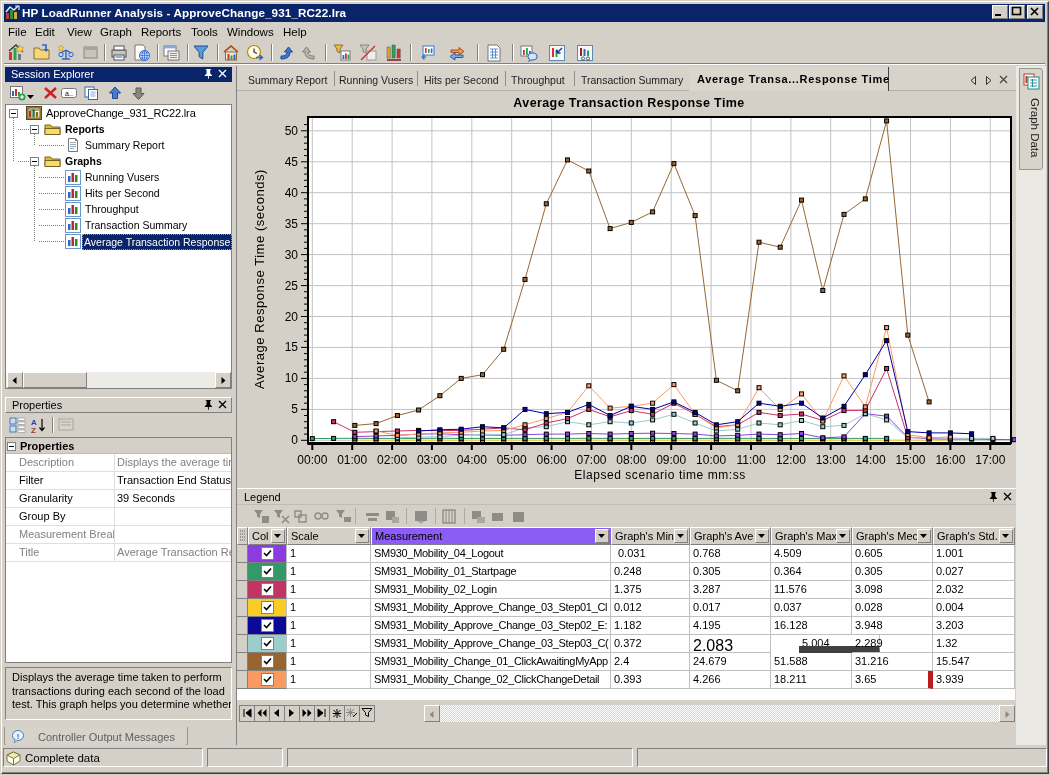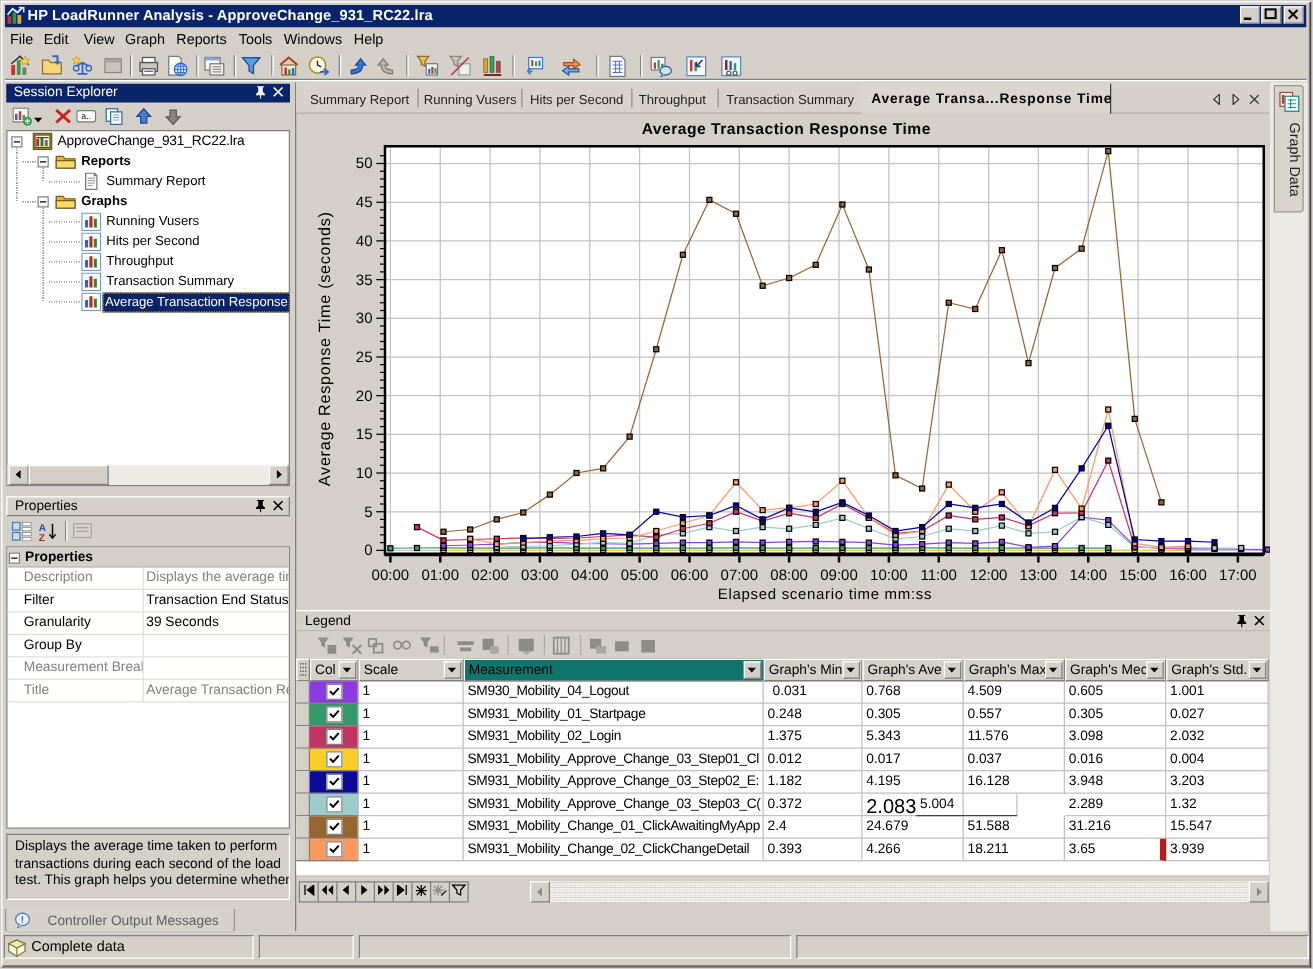--- a/index.html
+++ b/index.html
@@ -838,21 +838,21 @@
     </svg>
   </div>
 <div class="abs bevel-out" style="left:287px;top:527px;width:84px;height:18px;background:#D4D0C8;overflow:hidden">
     <div class="abs" style="left:3px;top:2px;font-size:11px;white-space:nowrap">Scale</div>
   </div>
 <div class="abs bevel-out" style="left:355px;top:529px;width:14px;height:14px;background:#D4D0C8">
     <svg width="8" height="5" viewBox="0 0 8 5" style="position:absolute;left:2px;top:4px">
       <path d="M0 0 L7 0 L3.5 4 Z" fill="#000"></path>
     </svg>
   </div>
-<div class="abs bevel-out" style="left:371px;top:527px;width:260px;height:18px;background:#0f766e;overflow:hidden">
+<div class="abs bevel-out" style="left:371px;top:527px;width:260px;height:18px;background:#8b5cf6;overflow:hidden">
     <div class="abs" style="left:3px;top:2px;font-size:11px;white-space:nowrap">Measurement</div>
   </div>
 <div class="abs bevel-out" style="left:595px;top:529px;width:14px;height:14px;background:#D4D0C8">
     <svg width="8" height="5" viewBox="0 0 8 5" style="position:absolute;left:2px;top:4px">
       <path d="M0 0 L7 0 L3.5 4 Z" fill="#000"></path>
     </svg>
   </div>
 <div class="abs bevel-out" style="left:611px;top:527px;width:79px;height:18px;background:#D4D0C8;overflow:hidden">
     <div class="abs" style="left:3px;top:2px;font-size:11px;white-space:nowrap">Graph's Mini</div>
   </div>
@@ -935,21 +935,21 @@
 <div class="abs" style="left:371px;top:563px;width:240px;height:18px;border-right:1px solid #c0c0c0;border-bottom:1px solid #c0c0c0;overflow:hidden">
     <div class="abs" style="left:3px;top:2px;font-size:11px;letter-spacing:-0.3px;white-space:nowrap">SM931_Mobility_01_Startpage</div>
   </div>
 <div class="abs" style="left:611px;top:563px;width:79px;height:18px;border-right:1px solid #c0c0c0;border-bottom:1px solid #c0c0c0;overflow:hidden">
     <div class="abs" style="left:3px;top:2px;font-size:11px;white-space:nowrap">0.248</div>
   </div>
 <div class="abs" style="left:690px;top:563px;width:81px;height:18px;border-right:1px solid #c0c0c0;border-bottom:1px solid #c0c0c0;overflow:hidden">
     <div class="abs" style="left:3px;top:2px;font-size:11px;white-space:nowrap">0.305</div>
   </div>
 <div class="abs" style="left:771px;top:563px;width:81px;height:18px;border-right:1px solid #c0c0c0;border-bottom:1px solid #c0c0c0;overflow:hidden">
-    <div class="abs" style="left:3px;top:2px;font-size:11px;white-space:nowrap">0.557</div>
+    <div class="abs" style="left:3px;top:2px;font-size:11px;white-space:nowrap">0.364</div>
   </div>
 <div class="abs" style="left:852px;top:563px;width:81px;height:18px;border-right:1px solid #c0c0c0;border-bottom:1px solid #c0c0c0;overflow:hidden">
     <div class="abs" style="left:3px;top:2px;font-size:11px;white-space:nowrap">0.305</div>
   </div>
 <div class="abs" style="left:933px;top:563px;width:82px;height:18px;border-right:1px solid #c0c0c0;border-bottom:1px solid #c0c0c0;overflow:hidden">
     <div class="abs" style="left:3px;top:2px;font-size:11px;white-space:nowrap">0.027</div>
   </div>
 <div class="abs" style="left:237px;top:581px;width:11px;height:18px;background:#D4D0C8;border-right:1px solid #808080;border-bottom:1px solid #808080"></div>
 <div class="abs" style="left:248px;top:581px;width:39px;height:18px;background:#C23462;border-bottom:1px solid #808080;border-right:1px solid #c0c0c0"></div>
 <div class="abs" style="left:261px;top:583px;width:13px;height:13px;background:#fff;border:1px solid #808080">
@@ -959,21 +959,21 @@
   </div>
 <div class="abs" style="left:287px;top:581px;width:84px;height:18px;border-right:1px solid #c0c0c0;border-bottom:1px solid #c0c0c0"></div>
 <div class="abs" style="left:290px;top:583px;font-size:11px">1</div>
 <div class="abs" style="left:371px;top:581px;width:240px;height:18px;border-right:1px solid #c0c0c0;border-bottom:1px solid #c0c0c0;overflow:hidden">
     <div class="abs" style="left:3px;top:2px;font-size:11px;letter-spacing:-0.3px;white-space:nowrap">SM931_Mobility_02_Login</div>
   </div>
 <div class="abs" style="left:611px;top:581px;width:79px;height:18px;border-right:1px solid #c0c0c0;border-bottom:1px solid #c0c0c0;overflow:hidden">
     <div class="abs" style="left:3px;top:2px;font-size:11px;white-space:nowrap">1.375</div>
   </div>
 <div class="abs" style="left:690px;top:581px;width:81px;height:18px;border-right:1px solid #c0c0c0;border-bottom:1px solid #c0c0c0;overflow:hidden">
-    <div class="abs" style="left:3px;top:2px;font-size:11px;white-space:nowrap">5.343</div>
+    <div class="abs" style="left:3px;top:2px;font-size:11px;white-space:nowrap">3.287</div>
   </div>
 <div class="abs" style="left:771px;top:581px;width:81px;height:18px;border-right:1px solid #c0c0c0;border-bottom:1px solid #c0c0c0;overflow:hidden">
     <div class="abs" style="left:3px;top:2px;font-size:11px;white-space:nowrap">11.576</div>
   </div>
 <div class="abs" style="left:852px;top:581px;width:81px;height:18px;border-right:1px solid #c0c0c0;border-bottom:1px solid #c0c0c0;overflow:hidden">
     <div class="abs" style="left:3px;top:2px;font-size:11px;white-space:nowrap">3.098</div>
   </div>
 <div class="abs" style="left:933px;top:581px;width:82px;height:18px;border-right:1px solid #c0c0c0;border-bottom:1px solid #c0c0c0;overflow:hidden">
     <div class="abs" style="left:3px;top:2px;font-size:11px;white-space:nowrap">2.032</div>
   </div>
@@ -992,21 +992,21 @@
 <div class="abs" style="left:611px;top:599px;width:79px;height:18px;border-right:1px solid #c0c0c0;border-bottom:1px solid #c0c0c0;overflow:hidden">
     <div class="abs" style="left:3px;top:2px;font-size:11px;white-space:nowrap">0.012</div>
   </div>
 <div class="abs" style="left:690px;top:599px;width:81px;height:18px;border-right:1px solid #c0c0c0;border-bottom:1px solid #c0c0c0;overflow:hidden">
     <div class="abs" style="left:3px;top:2px;font-size:11px;white-space:nowrap">0.017</div>
   </div>
 <div class="abs" style="left:771px;top:599px;width:81px;height:18px;border-right:1px solid #c0c0c0;border-bottom:1px solid #c0c0c0;overflow:hidden">
     <div class="abs" style="left:3px;top:2px;font-size:11px;white-space:nowrap">0.037</div>
   </div>
 <div class="abs" style="left:852px;top:599px;width:81px;height:18px;border-right:1px solid #c0c0c0;border-bottom:1px solid #c0c0c0;overflow:hidden">
-    <div class="abs" style="left:3px;top:2px;font-size:11px;white-space:nowrap">0.016</div>
+    <div class="abs" style="left:3px;top:2px;font-size:11px;white-space:nowrap">0.028</div>
   </div>
 <div class="abs" style="left:933px;top:599px;width:82px;height:18px;border-right:1px solid #c0c0c0;border-bottom:1px solid #c0c0c0;overflow:hidden">
     <div class="abs" style="left:3px;top:2px;font-size:11px;white-space:nowrap">0.004</div>
   </div>
 <div class="abs" style="left:237px;top:617px;width:11px;height:18px;background:#D4D0C8;border-right:1px solid #808080;border-bottom:1px solid #808080"></div>
 <div class="abs" style="left:248px;top:617px;width:39px;height:18px;background:#0A0A96;border-bottom:1px solid #808080;border-right:1px solid #c0c0c0"></div>
 <div class="abs" style="left:261px;top:619px;width:13px;height:13px;background:#fff;border:1px solid #808080">
     <svg width="9" height="9" viewBox="0 0 9 9" style="position:absolute;left:1px;top:1px">
       <path d="M1 4 L3.5 6.5 L8 1.5" stroke="#000" stroke-width="1.6" fill="none"></path>
     </svg>
@@ -1042,21 +1042,21 @@
 <div class="abs" style="left:290px;top:637px;font-size:11px">1</div>
 <div class="abs" style="left:371px;top:635px;width:240px;height:18px;border-right:1px solid #c0c0c0;border-bottom:1px solid #c0c0c0;overflow:hidden">
     <div class="abs" style="left:3px;top:2px;font-size:11px;letter-spacing:-0.3px;white-space:nowrap">SM931_Mobility_Approve_Change_03_Step03_C(</div>
   </div>
 <div class="abs" style="left:611px;top:635px;width:79px;height:18px;border-right:1px solid #c0c0c0;border-bottom:1px solid #c0c0c0;overflow:hidden">
     <div class="abs" style="left:3px;top:2px;font-size:11px;white-space:nowrap">0.372</div>
   </div>
 <div class="abs" style="left:690px;top:635px;width:81px;height:18px;border-right:1px solid #c0c0c0;border-bottom:1px solid #c0c0c0;overflow:hidden">
     <div class="abs" style="left:3px;top:2px;font-size:16px;white-space:nowrap">2.083</div>
   </div>
-<div class="abs" style="left:733px;top:635px;width:81px;height:18px;border-right:1px solid #c0c0c0;border-bottom:1px solid #404040;overflow:hidden">
+<div class="abs" style="left:799px;top:635px;width:81px;height:18px;border-right:1px solid #c0c0c0;border-bottom:7px solid #404040;overflow:hidden">
     <div class="abs" style="left:3px;top:2px;font-size:11px;white-space:nowrap">5.004</div>
   </div>
 <div class="abs" style="left:852px;top:635px;width:81px;height:18px;border-right:1px solid #c0c0c0;border-bottom:1px solid #c0c0c0;overflow:hidden">
     <div class="abs" style="left:3px;top:2px;font-size:11px;white-space:nowrap">2.289</div>
   </div>
 <div class="abs" style="left:933px;top:635px;width:82px;height:18px;border-right:1px solid #c0c0c0;border-bottom:1px solid #c0c0c0;overflow:hidden">
     <div class="abs" style="left:3px;top:2px;font-size:11px;white-space:nowrap">1.32</div>
   </div>
 <div class="abs" style="left:237px;top:653px;width:11px;height:18px;background:#D4D0C8;border-right:1px solid #808080;border-bottom:1px solid #808080"></div>
 <div class="abs" style="left:248px;top:653px;width:39px;height:18px;background:#99652F;border-bottom:1px solid #808080;border-right:1px solid #c0c0c0"></div>

